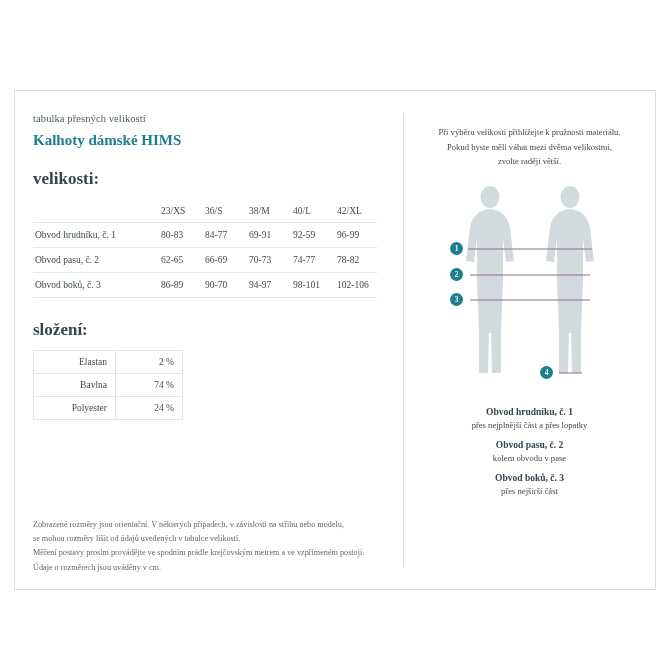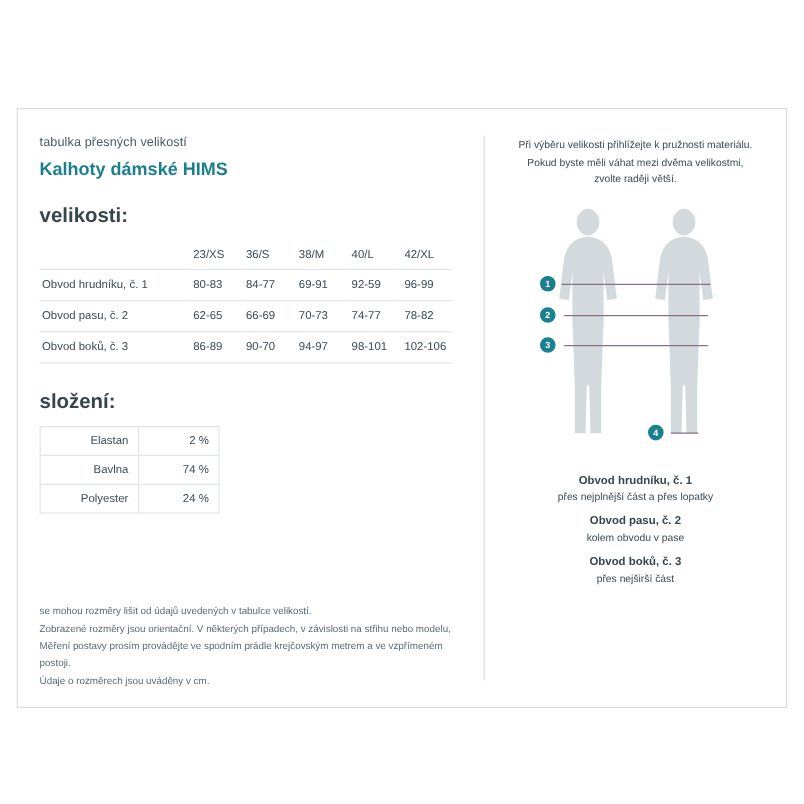--- a/index.html
+++ b/index.html
@@ -6,20 +6,21 @@
   html, body {
     margin: 0; padding: 0;
     width: 670px; height: 670px;
     background: #ffffff;
     font-family: "Liberation Sans", sans-serif;
   }
   #page {
     position: relative;
     width: 670px; height: 670px;
     background: #ffffff;
+    font-family: Liberation Serif, serif;
   }
   .sheet {
     position: absolute;
     left: 14px; top: 90px;
     width: 642px; height: 500px;
     border: 1px solid #d9dde0;
     background: #ffffff;
     display: flex;
   }
   .left-col {
@@ -103,21 +104,21 @@
     width: 352px;
     font-size: 8.2px;
     line-height: 1.75;
     color: #5b6a72;
   }
 
   .intro {
     font-size: 8.6px;
     line-height: 1.7;
     color: #3c4a52;
-    margin: 0 0 14px 0;
+    margin: 12px 0 14px 0;
   }
 
   .figure-wrap {
     position: relative;
     width: 100%;
     height: 210px;
     margin-bottom: 14px;
   }
   .figure-svg { display: block; margin: 0 auto; }
 
@@ -213,22 +214,22 @@
             <td>74 %</td>
           </tr>
           <tr>
             <td class="name">Polyester</td>
             <td>24 %</td>
           </tr>
         </tbody>
       </table>
 
       <div class="footnote">
+        <div>Zobrazené rozměry jsou orientační. V některých případech, v závislosti na střihu nebo modelu,</div>
         <div>se mohou rozměry lišit od údajů uvedených v tabulce velikostí.</div>
-        <div>Zobrazené rozměry jsou orientační. V některých případech, v závislosti na střihu nebo modelu,</div>
         <div>Měření postavy prosím provádějte ve spodním prádle krejčovským metrem a ve vzpřímeném postoji.</div>
         <div>Údaje o rozměrech jsou uváděny v cm.</div>
       </div>
     </div>
 
     <div class="divider"></div>
 
     <div class="right-col">
       <div class="intro">
         <div>Při výběru velikosti přihlížejte k pružnosti materiálu.</div>

